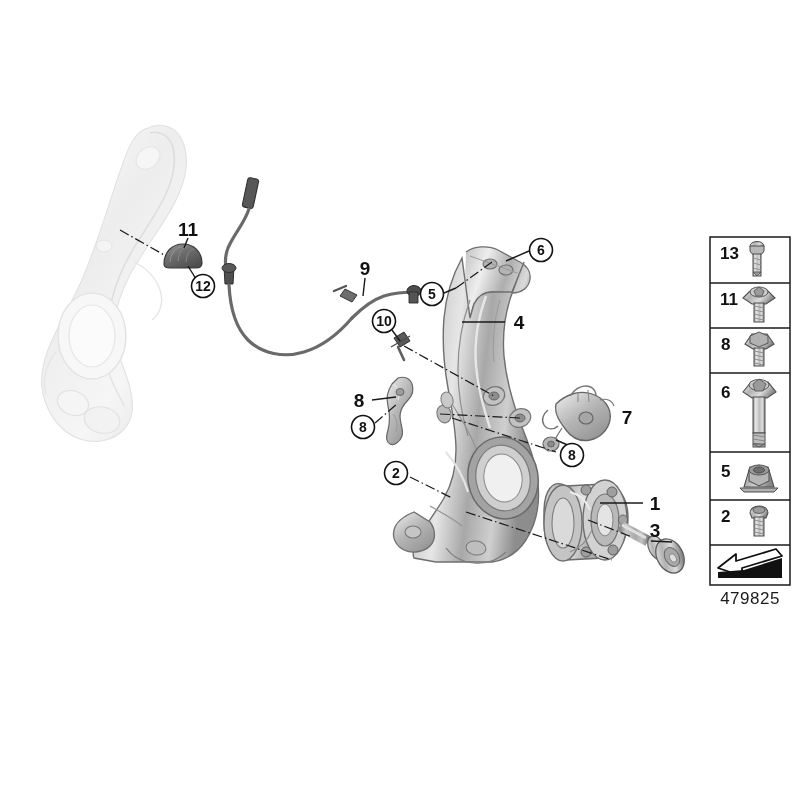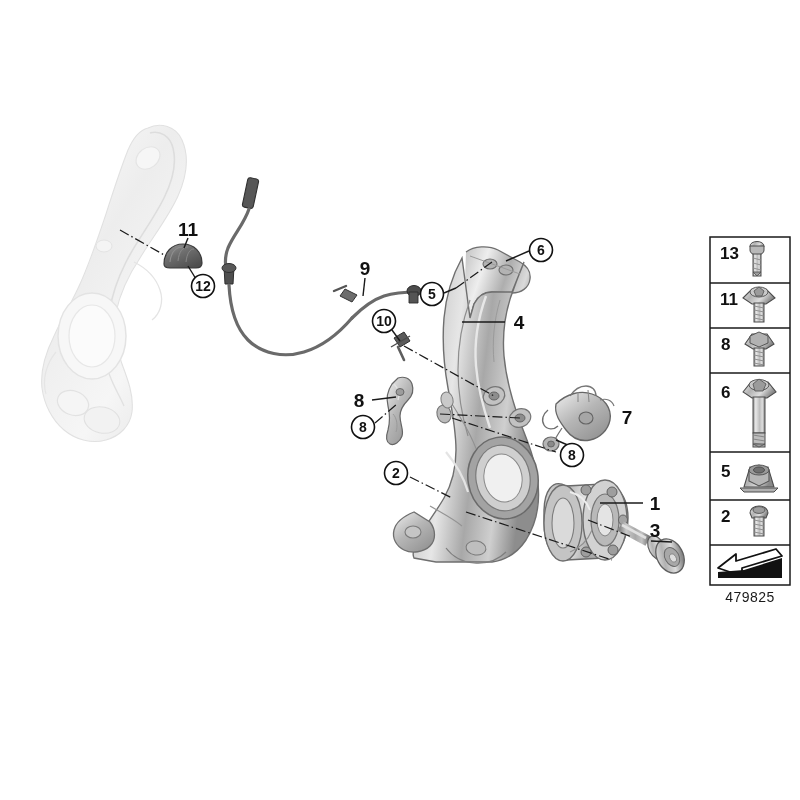--- a/index.html
+++ b/index.html
@@ -40,21 +40,21 @@
     height: 100px;
   }
 
   
   #legend-caption {
     position: absolute;
     left: 710px;
     top: 589px;
     width: 80px;
     text-align: center;
-    font-size: 14px;
+    font-size: 17px;
     letter-spacing: 0.5px;
     color: #1a1a1a;
     font-family: "Liberation Sans", sans-serif;
   }
   .legend-num {
     font-family: "Liberation Sans", sans-serif;
     font-size: 17px;
     font-weight: bold;
     fill: #111111;
   }

